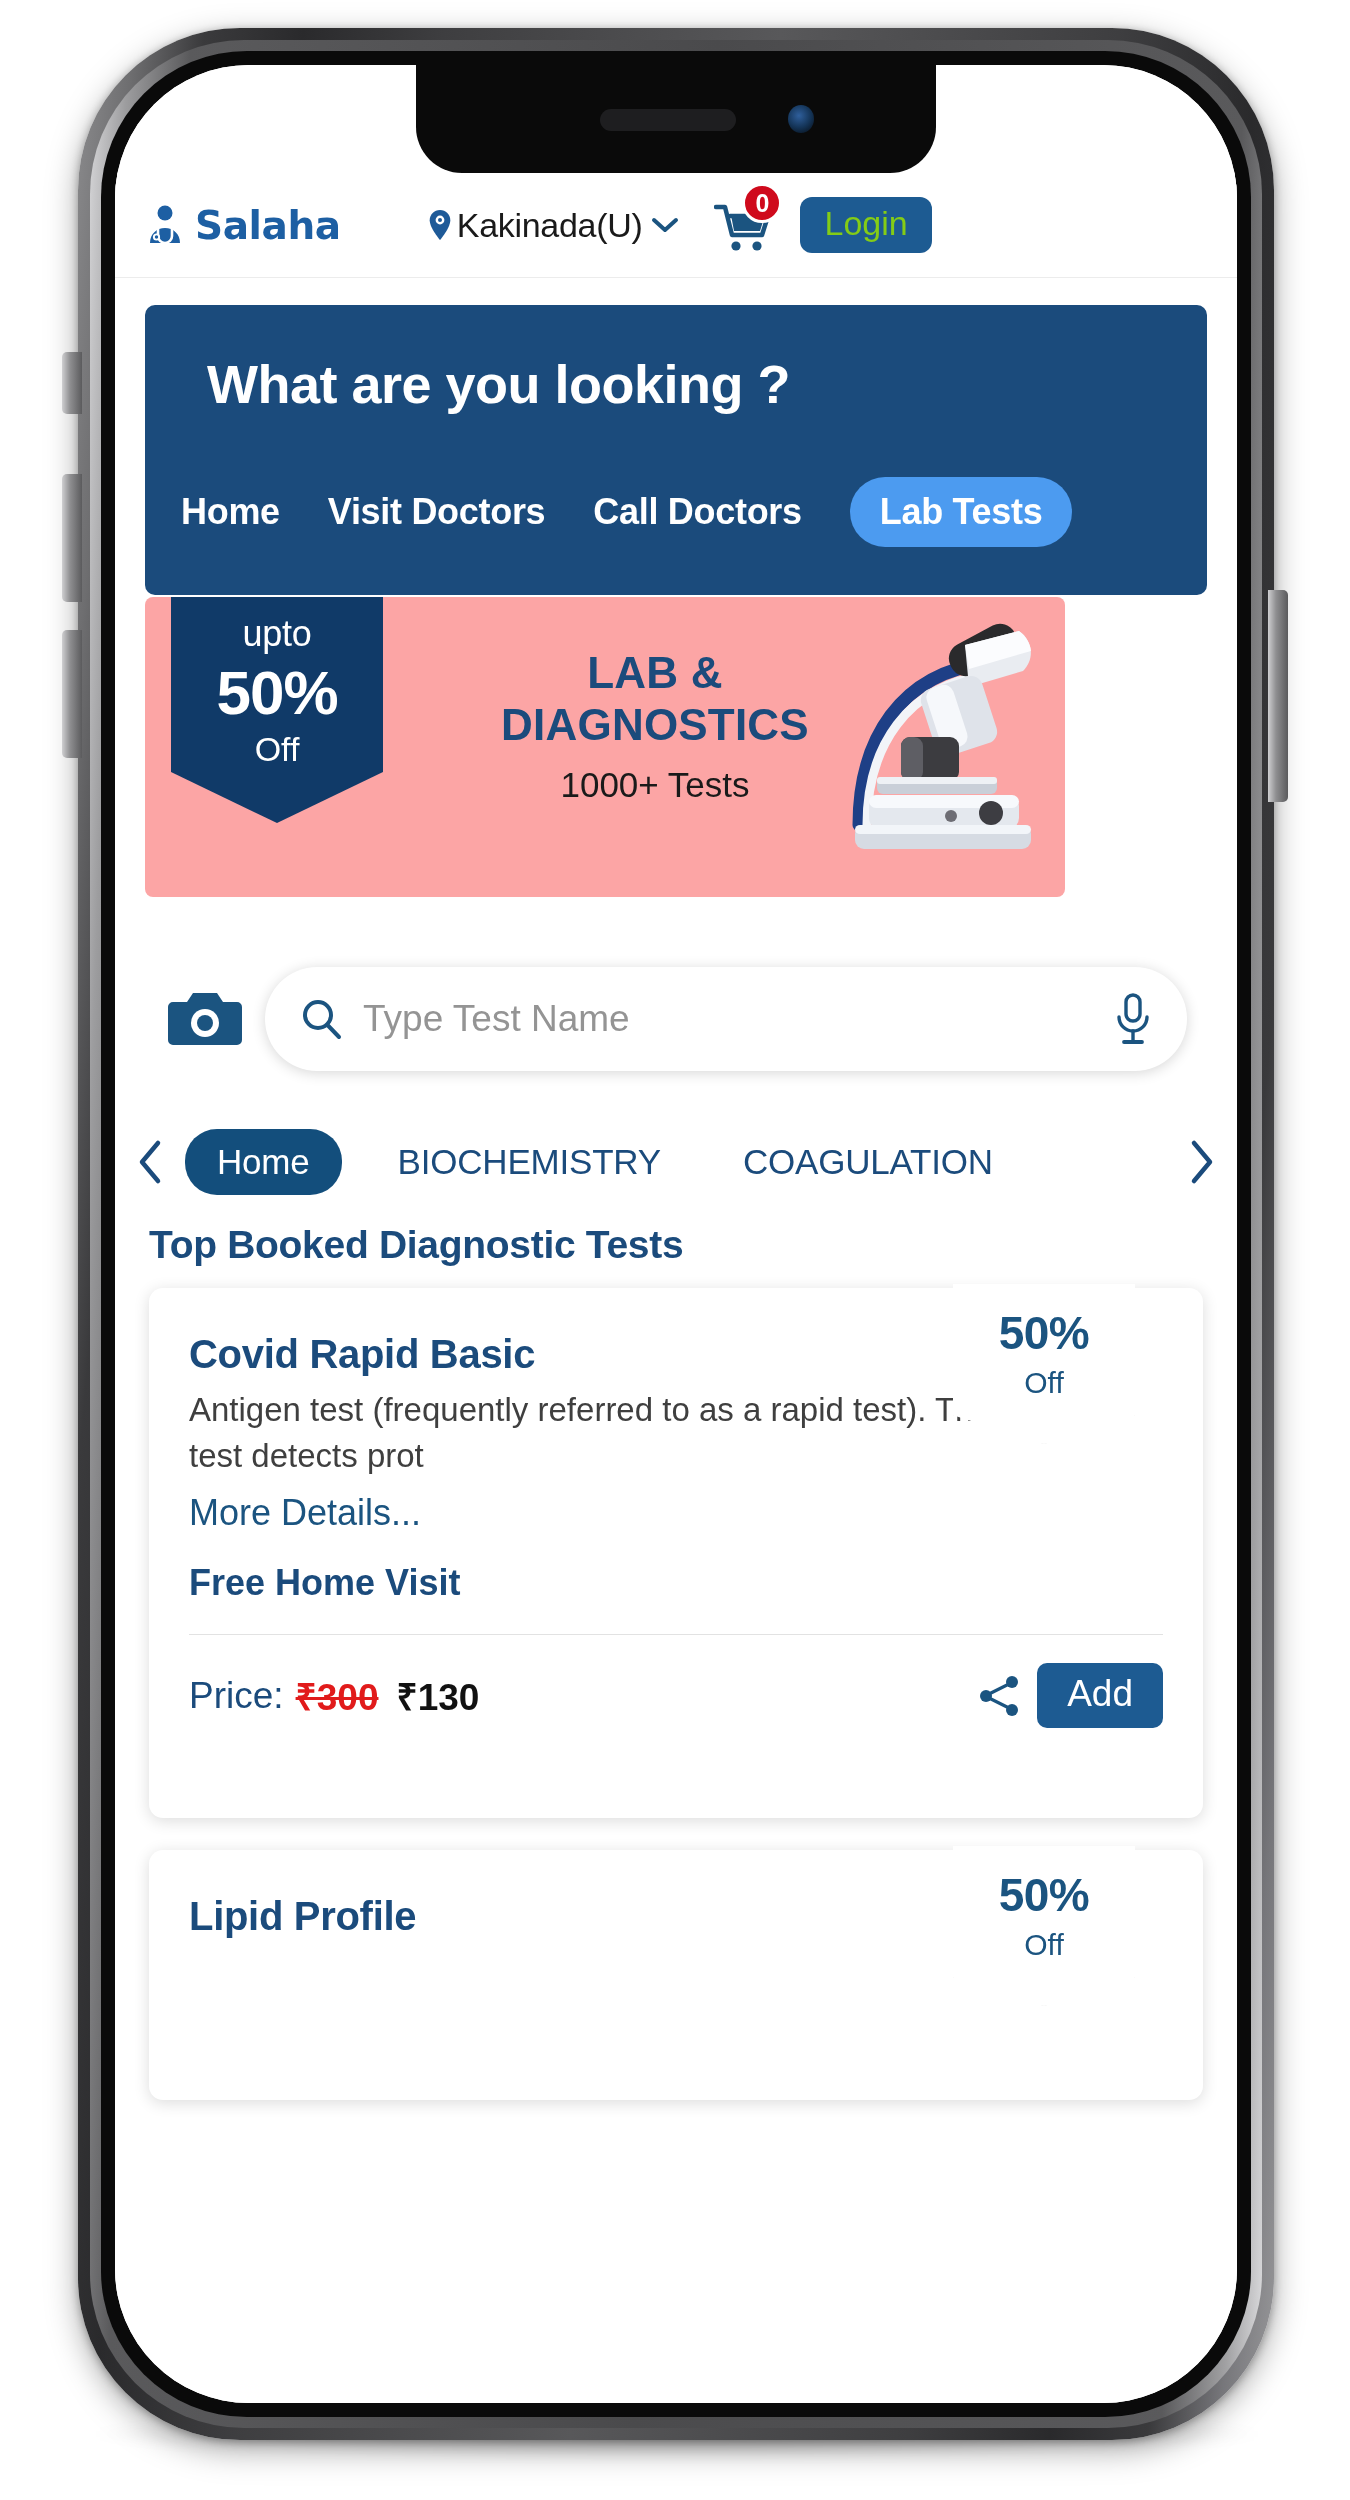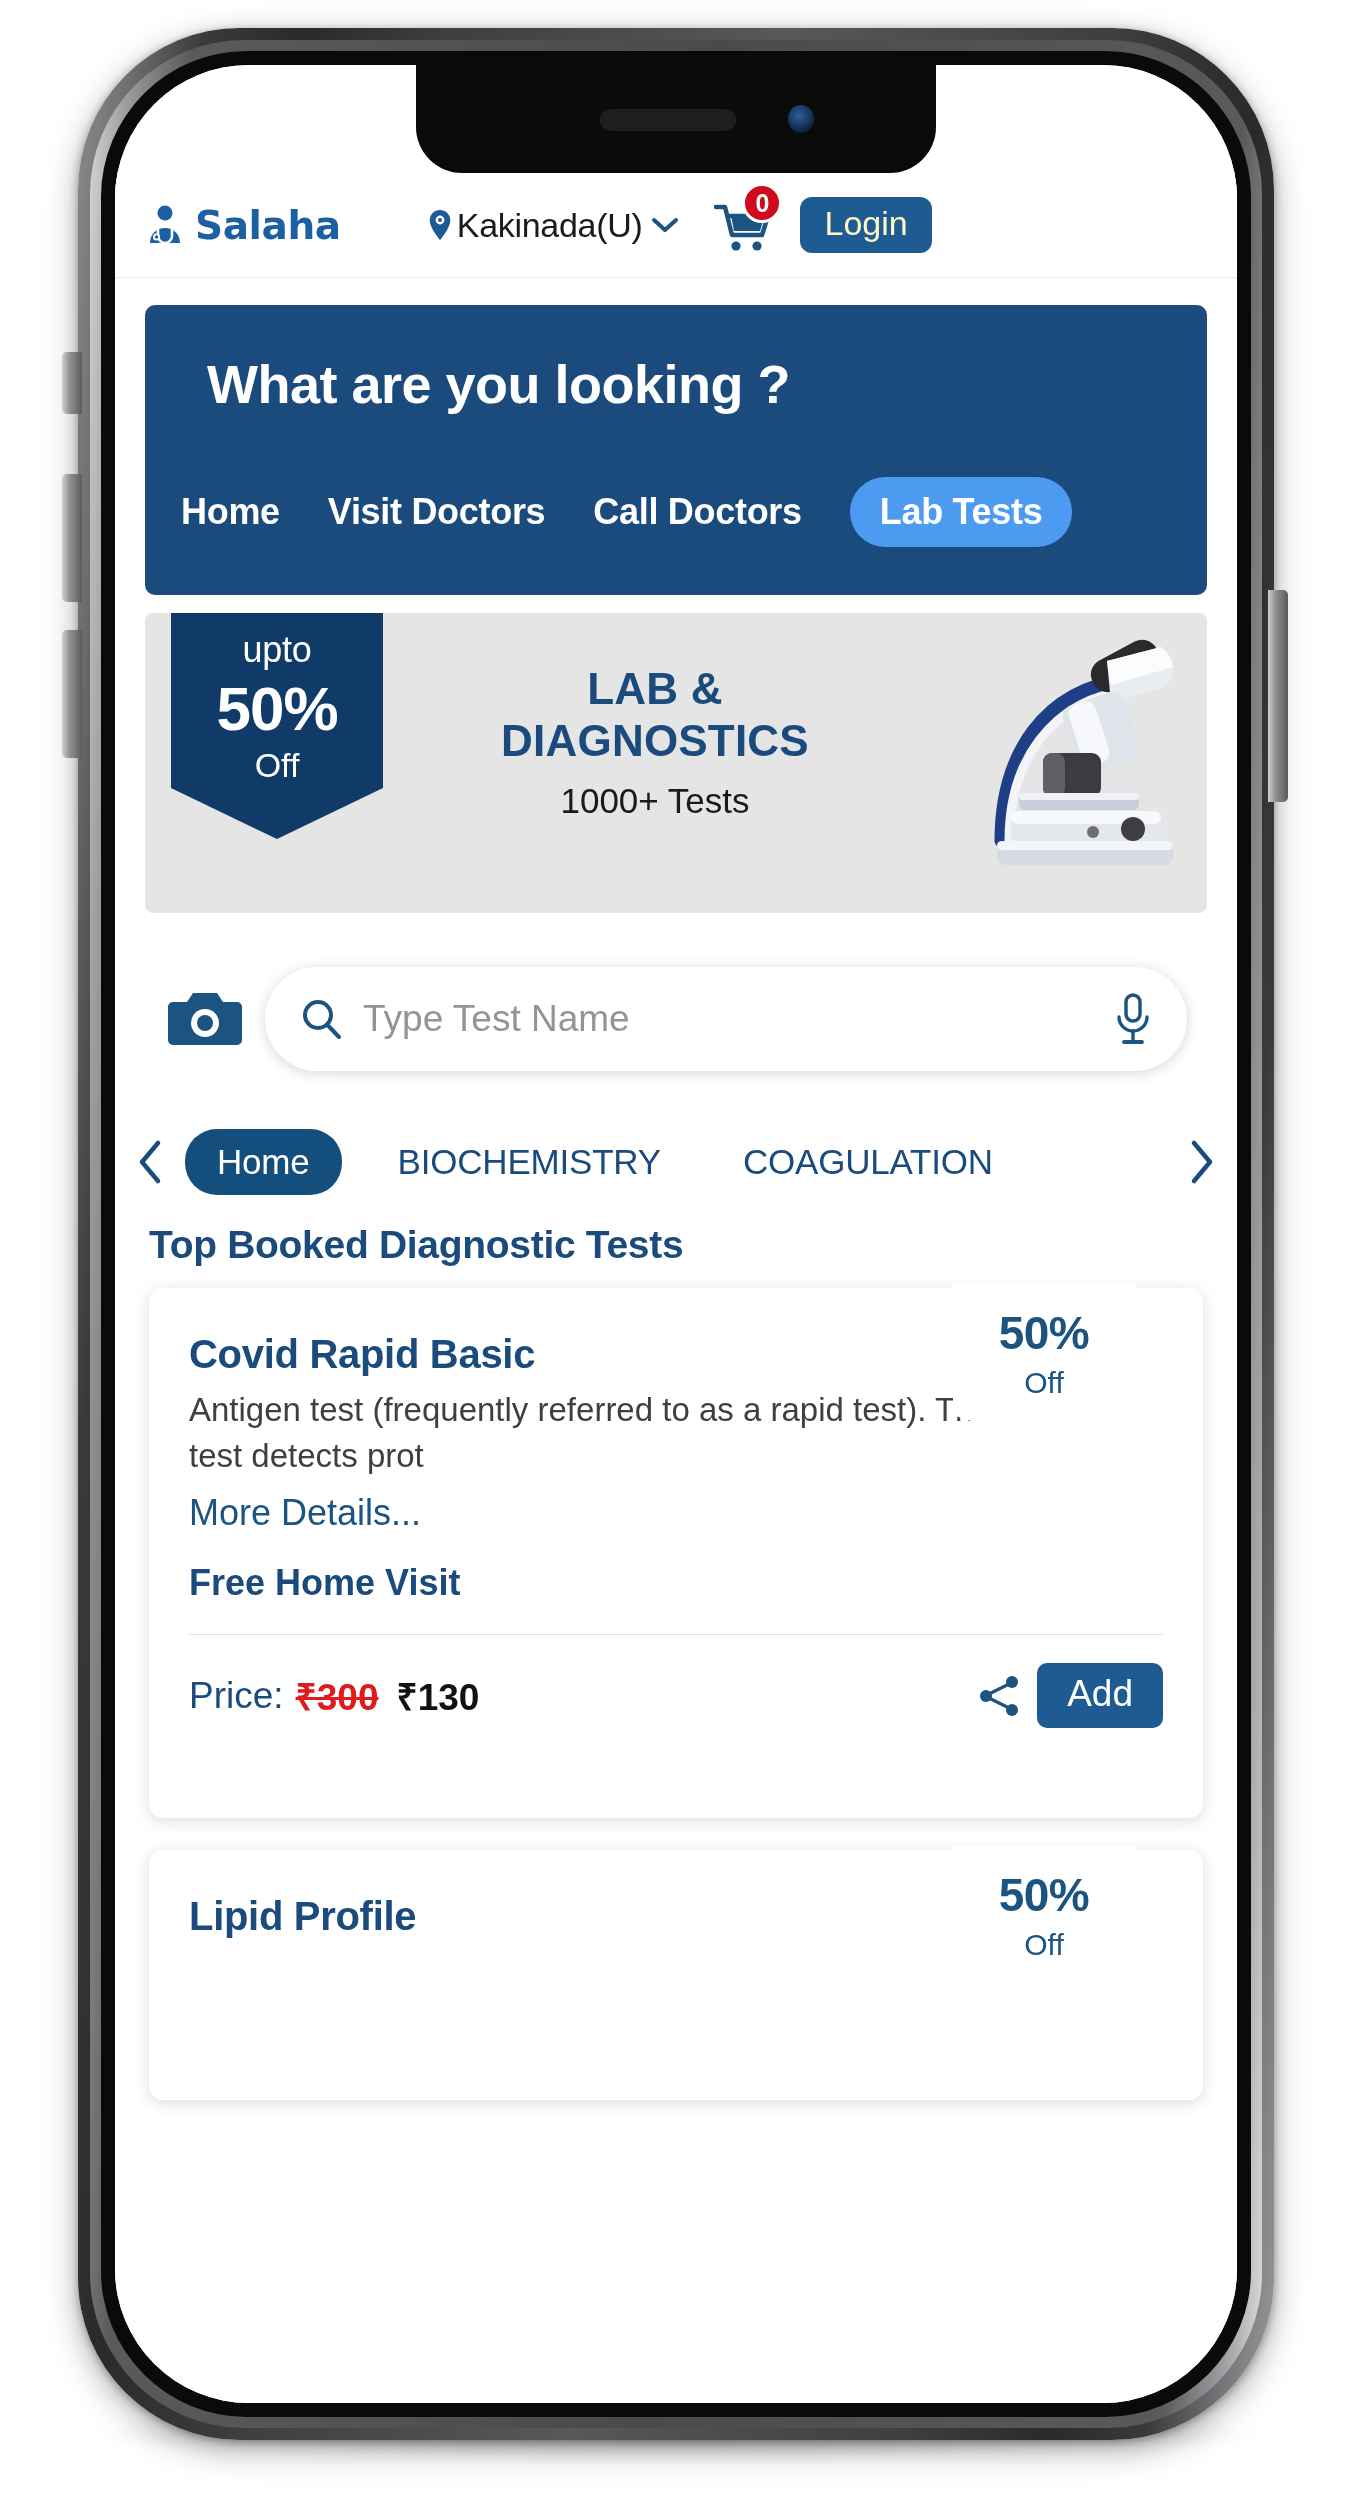--- a/index.html
+++ b/index.html
@@ -170,21 +170,21 @@
     color: #fff;
     font-size: 25px;
     font-weight: 600;
     display: flex; align-items: center; justify-content: center;
     border: 3px solid #ffffff;
   }
 
   .login-btn {
     margin-left: 26px;
     background: #1d5b92;
-    color: #fef9c3;
+    color: #84cc16;
     font-size: 34px;
     padding: 9px 24px 13px;
     border-radius: 12px;
     border: none;
     cursor: pointer;
     font-family: "Liberation Sans", sans-serif;
     line-height: 1;
   }
 
   
@@ -221,23 +221,23 @@
   .hero-tab.active {
     background: #4c9bf0;
     border-radius: 40px;
     padding: 14px 30px;
     margin-right: 0;
   }
 
   
   .promo {
     position: absolute;
-    left: 30px; top: 548px;
-    width: 1062px; height: 300px;
-    background: #e5e5e5;
+    left: 30px; top: 532px;
+    width: 920px; height: 300px;
+    background: #fca5a5;
     border-radius: 8px;
     overflow: hidden;
   }
   .ribbon {
     position: absolute;
     left: 26px; top: -6px;
     width: 212px; height: 232px;
     background: #103a68;
     color: #ffffff;
     text-align: center;

